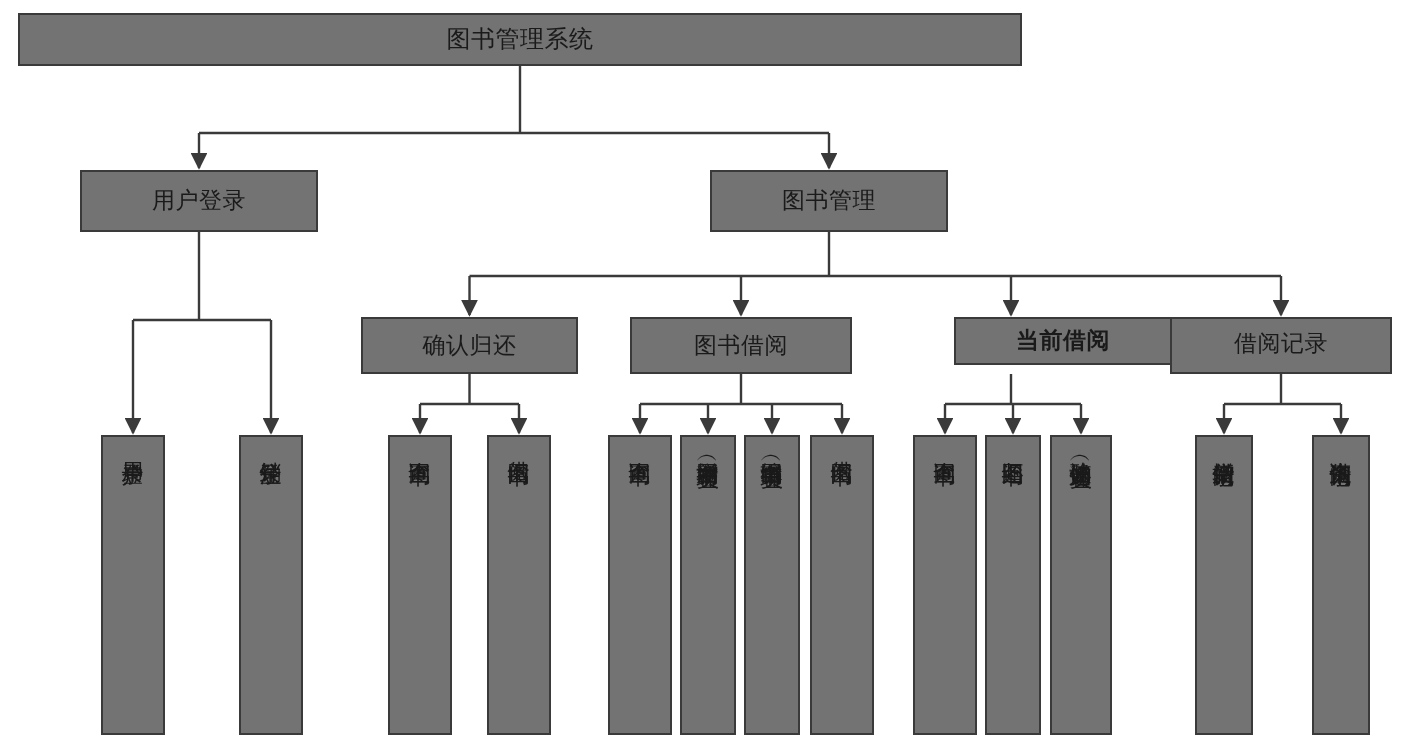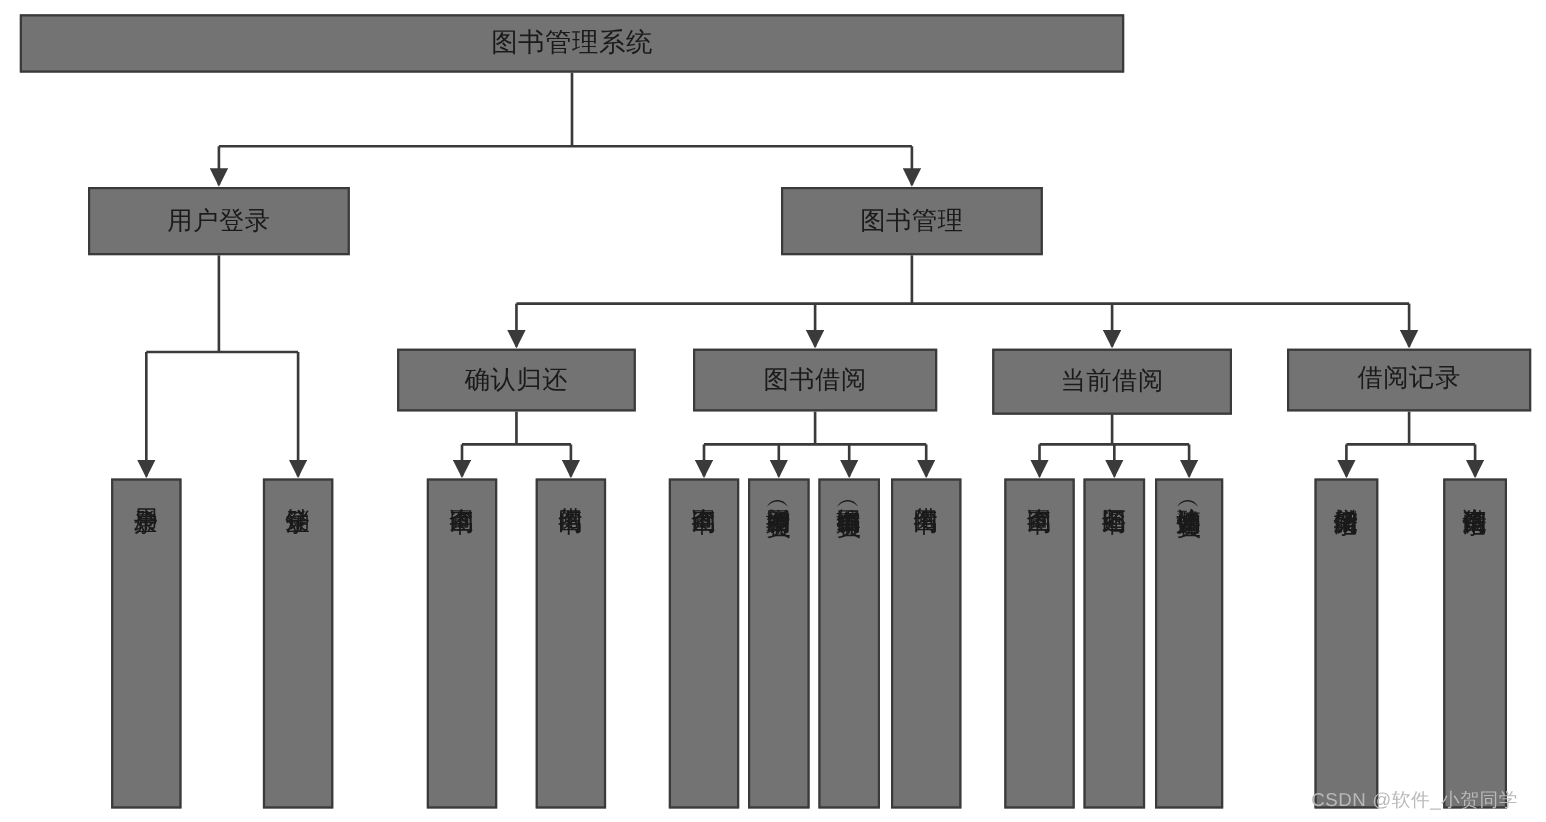--- a/index.html
+++ b/index.html
@@ -121,21 +121,21 @@
       </div>
       <div class="node horiz" style="left: 710px; top: 170px; width: 238px; height: 62px;">
         <span class="label">图书管理</span>
       </div>
       <div class="node horiz" style="left: 361px; top: 317px; width: 217px; height: 57px;">
         <span class="label">确认归还</span>
       </div>
       <div class="node horiz" style="left: 630px; top: 317px; width: 222px; height: 57px;">
         <span class="label">图书借阅</span>
       </div>
-      <div class="node horiz" style="left: 902px; top: 317px; width: 218px; height: 60px;">
+      <div class="node horiz" style="left: 954px; top: 317px; width: 218px; height: 48px; font-weight: bold;">
         <span class="label">当前借阅</span>
       </div>
       <div class="node horiz" style="left: 1170px; top: 317px; width: 222px; height: 57px; font-family: Liberation Mono, monospace;">
         <span class="label">借阅记录</span>
       </div>
       <div class="node vert" style="left: 101px; top: 435px; width: 64px; height: 300px;">
         <span class="label">用户登录</span>
       </div>
       <div class="node vert" style="left: 239px; top: 435px; width: 64px; height: 300px;">
         <span class="label">注销登录</span>
@@ -168,15 +168,14 @@
         <span class="label">确认归还（管理员）</span>
       </div>
       <div class="node vert" style="left: 1195px; top: 435px; width: 58px; height: 300px;">
         <span class="label">新增借阅记录</span>
       </div>
       <div class="node vert" style="left: 1312px; top: 435px; width: 58px; height: 300px;">
         <span class="label">查询借阅记录</span>
       </div>
     </div>
 
-  <div class="watermark" style="left: 1192px; top: 716px;">CSDN @软件_小贺同学</div>
 
 </div>
 
 </body></html>

